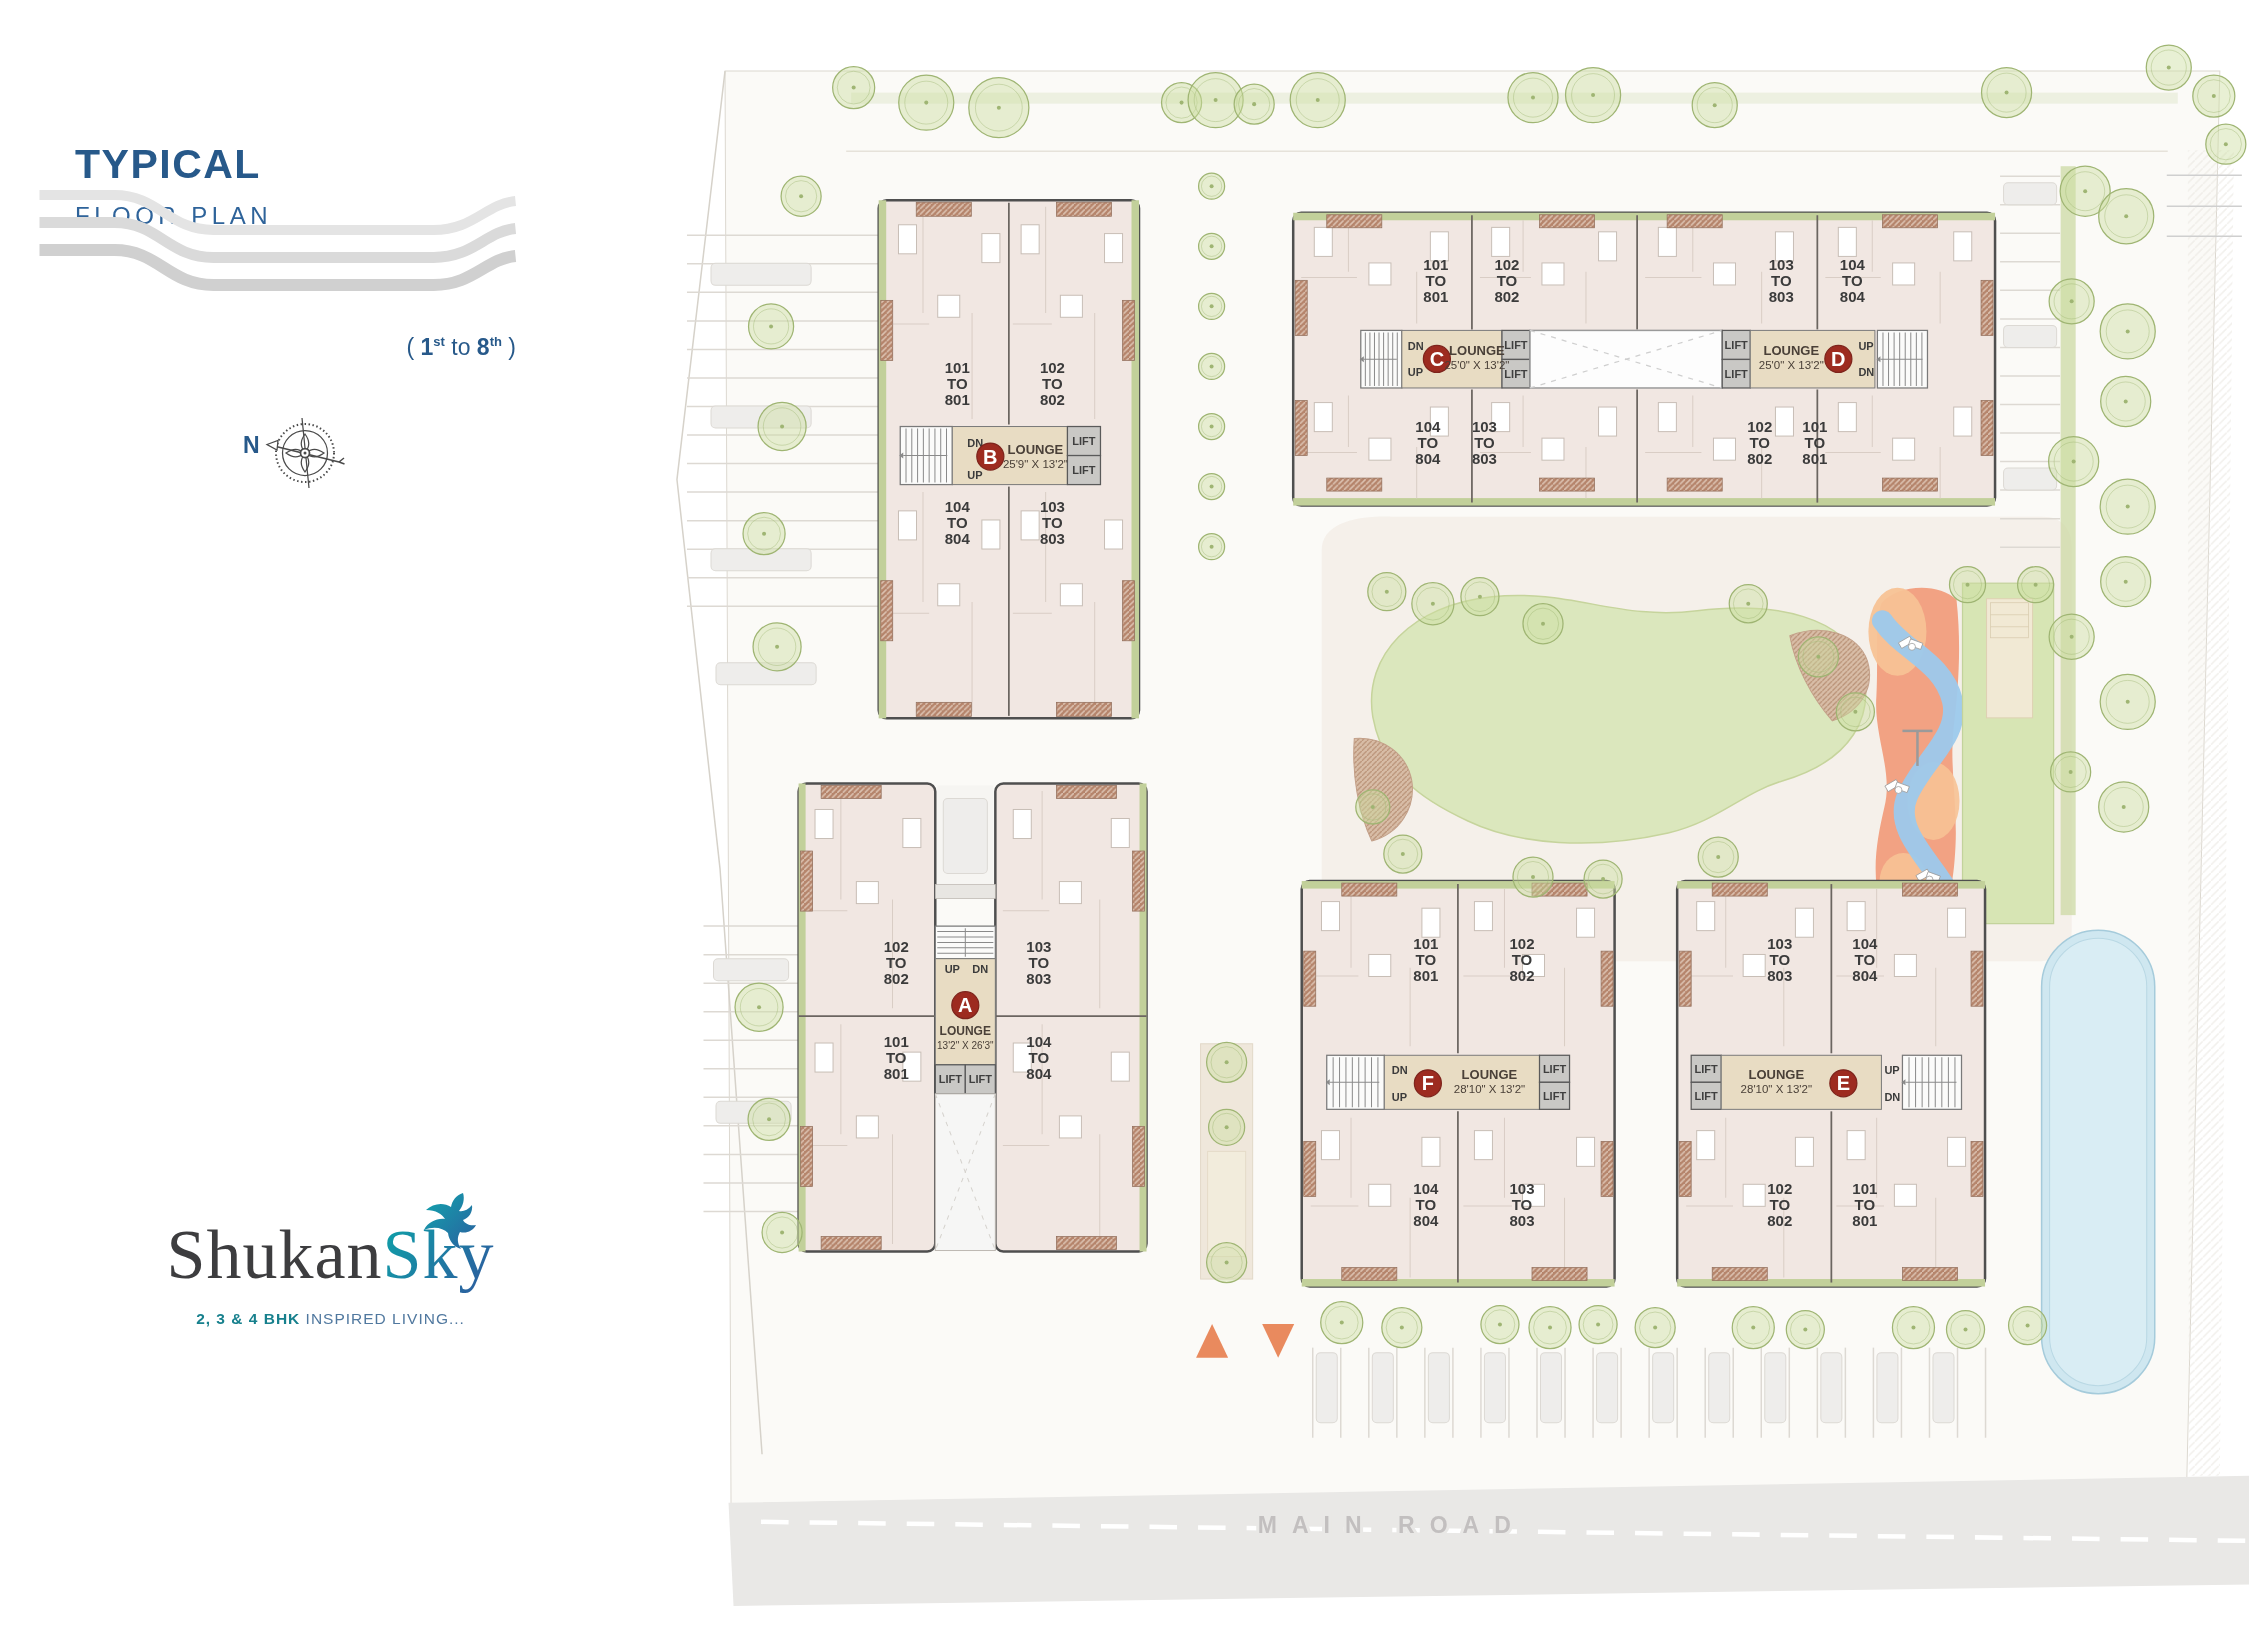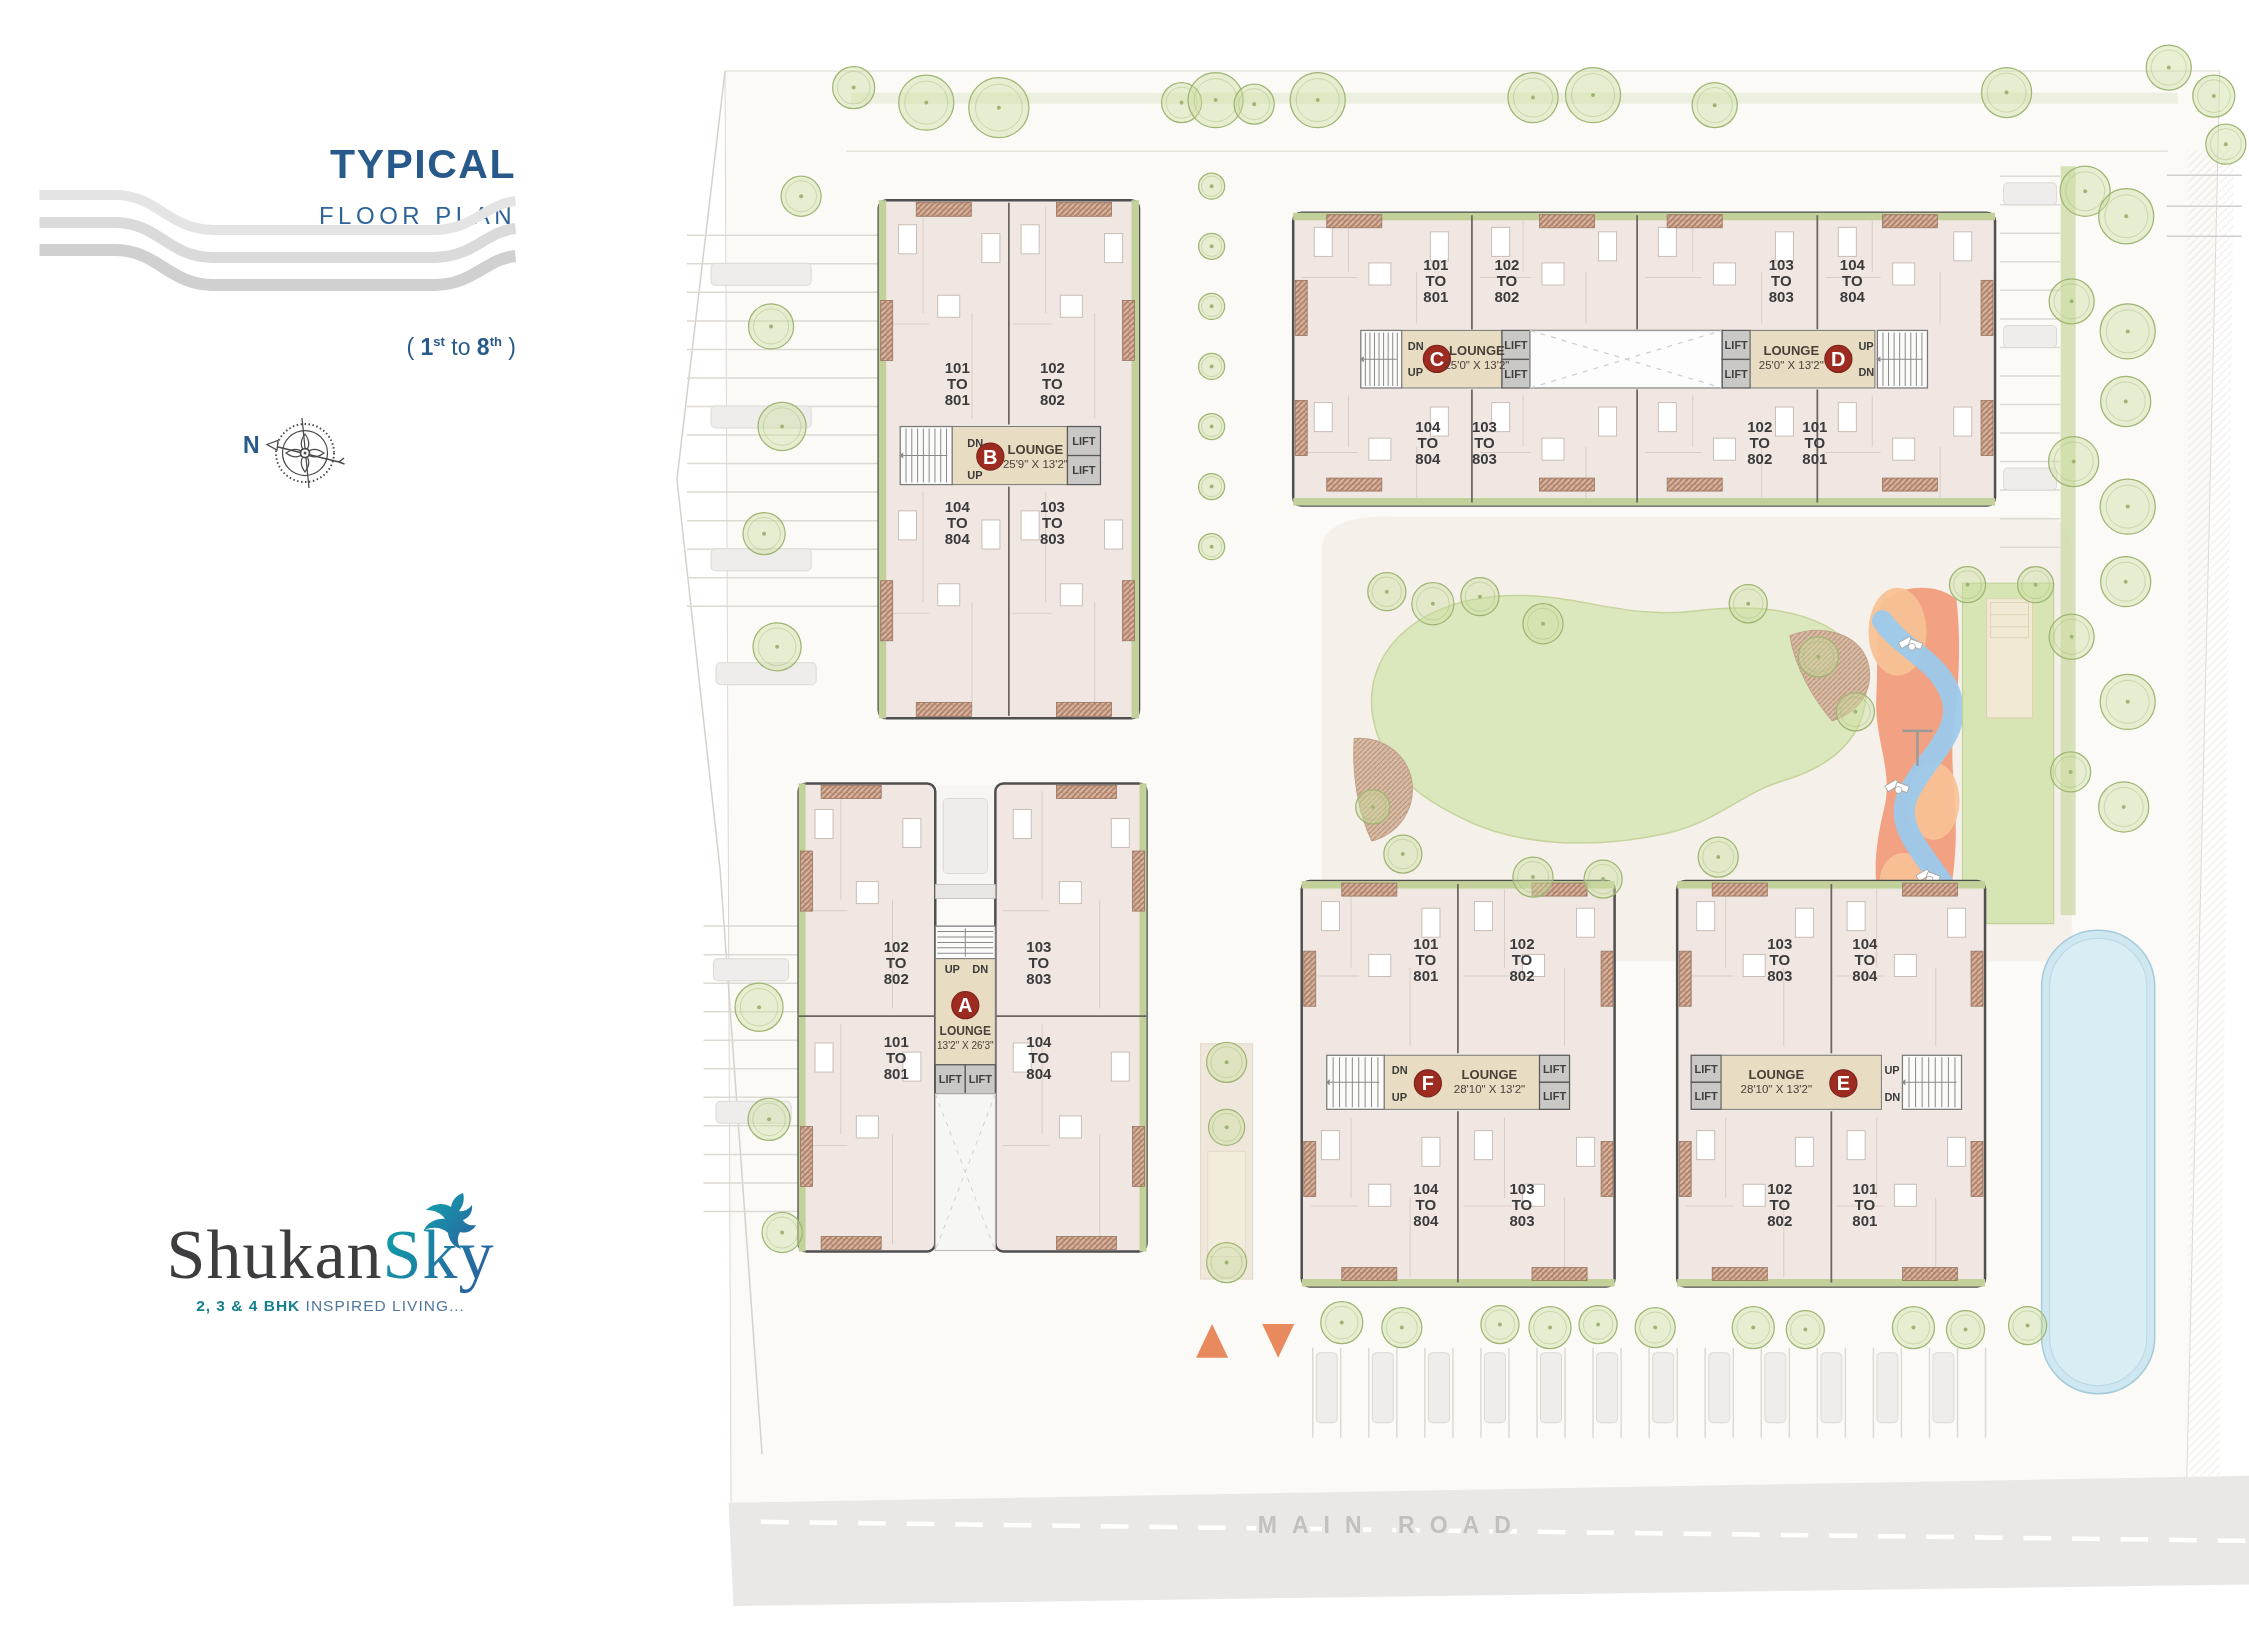--- a/index.html
+++ b/index.html
@@ -1,37 +1,37 @@
 <!DOCTYPE html>
 <html style="font-size:8px"><head>
 <meta charset="utf-8">
 <style>
   html,body{margin:0;padding:0}
   body{width:2250px;height:1649px;position:relative;background:#fff;
        font-family:"Liberation Sans",sans-serif;overflow:hidden}
   #site-svg{position:absolute;left:0;top:0}
   
-  .hdr{position:absolute;left:75px;top:144px;width:441px;text-align:right}
+  .hdr{position:absolute;left:75px;top:144px;width:441px;text-align:left}
   .hdr-title{font-size:41px;font-weight:bold;letter-spacing:1.5px;color:#27598a;line-height:1}
   .hdr-sub{font-size:24px;font-weight:400;letter-spacing:4.5px;color:#2e639a;margin-top:17px}
   .swoosh{position:absolute;left:39px;top:186px}
   .range{position:absolute;left:75px;top:334px;width:441px;text-align:right;
          font-size:23px;color:#27598a}
   .range .num{font-weight:bold}
   .range sup{font-size:13px;font-weight:bold}
   .north-n{position:absolute;left:243px;top:432px;font-size:23px;font-weight:bold;color:#27598a}
   .compass{position:absolute;left:265px;top:414px}
   
   .logo{position:absolute;left:125px;top:1216px;width:411px;text-align:center}
   .logo-line{font-family:"Liberation Serif",serif;font-size:70px;line-height:1.1;white-space:nowrap}
   .logo-shukan{color:#3d3d3f;letter-spacing:1px}
   .logo-sky{background:linear-gradient(125deg,#0fa0a8 5%,#2b5f9f 90%);
             -webkit-background-clip:text;background-clip:text;color:transparent;letter-spacing:1px}
   .bird{position:absolute;left:294px;top:-26px}
-  .tagline{margin-top:4px;font-size:15.5px;letter-spacing:1px;white-space:nowrap}
+  .tagline{margin-top:17px;font-size:15.5px;letter-spacing:1px;white-space:nowrap}
   .tag-b{color:#17808d;font-weight:bold}
   .tag-r{color:#50789f}
 </style>
 </head>
 <body>
 
 <svg id="site-svg" width="2250" height="1649" viewBox="0 0 4494 3294">
     <defs>
       <pattern id="hatchBalc" width="11" height="11" patternUnits="userSpaceOnUse">
         <rect x="0" y="0" width="11" height="11" fill="#b5846b"></rect>

